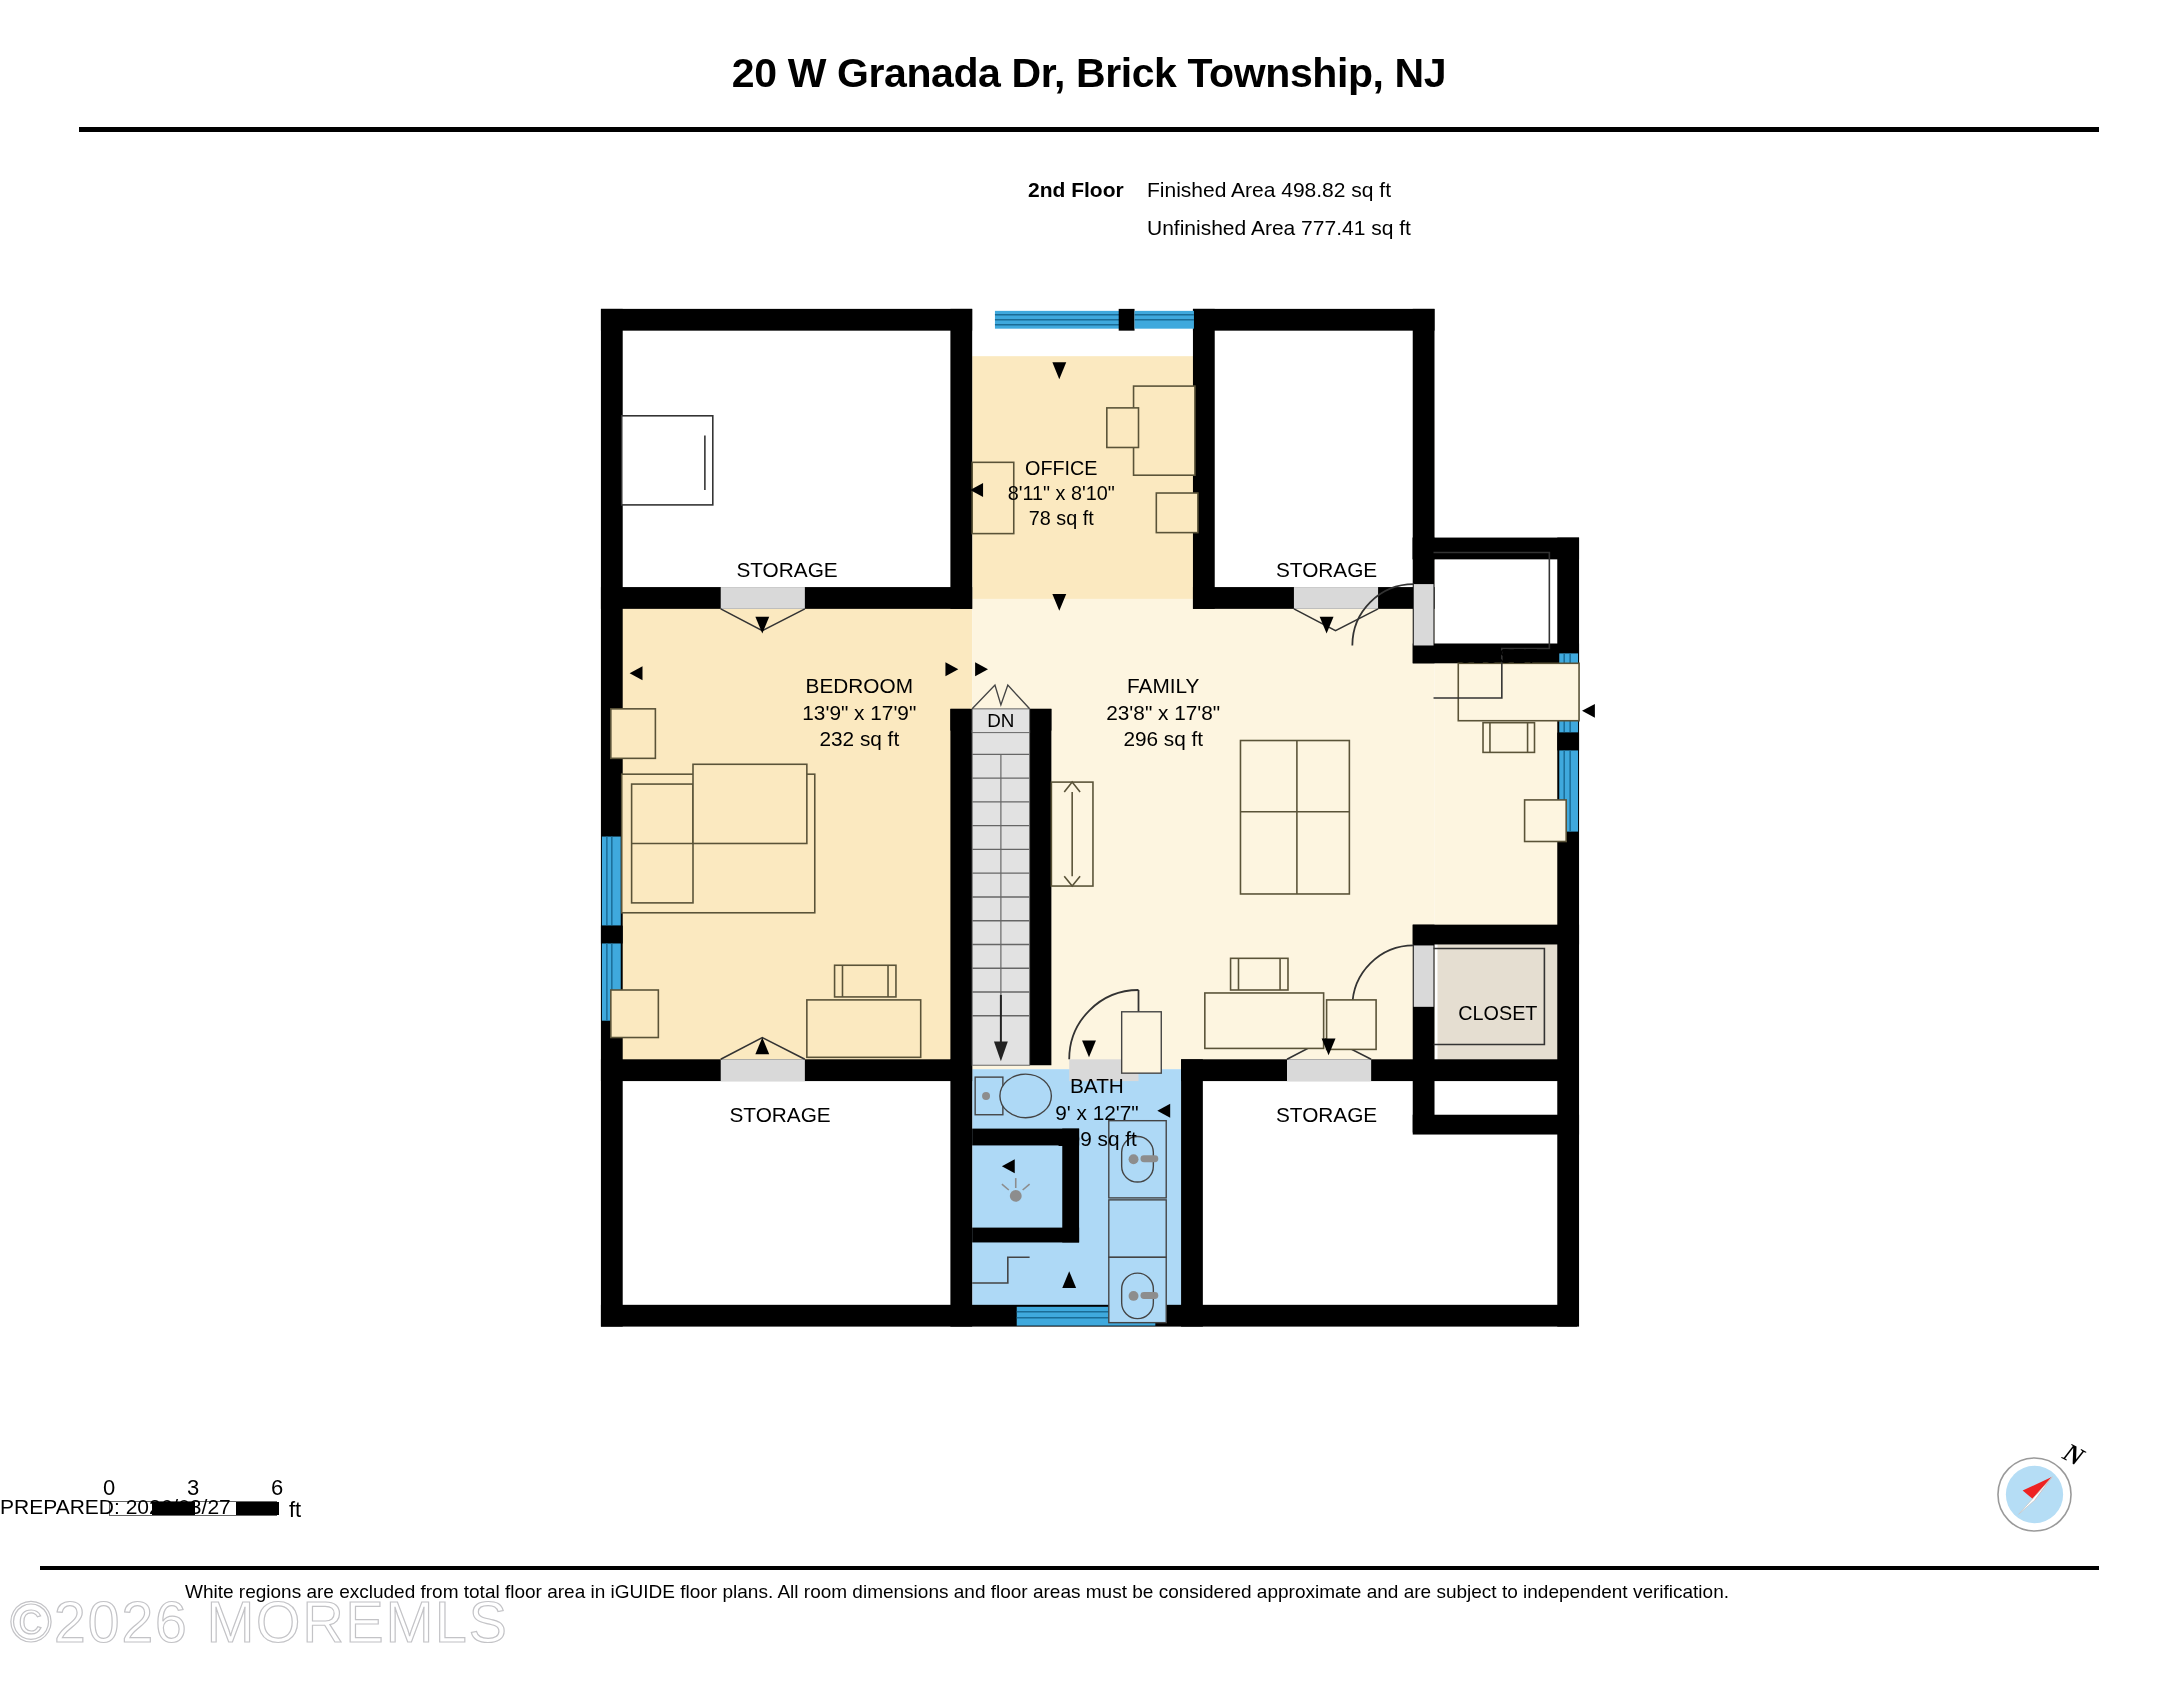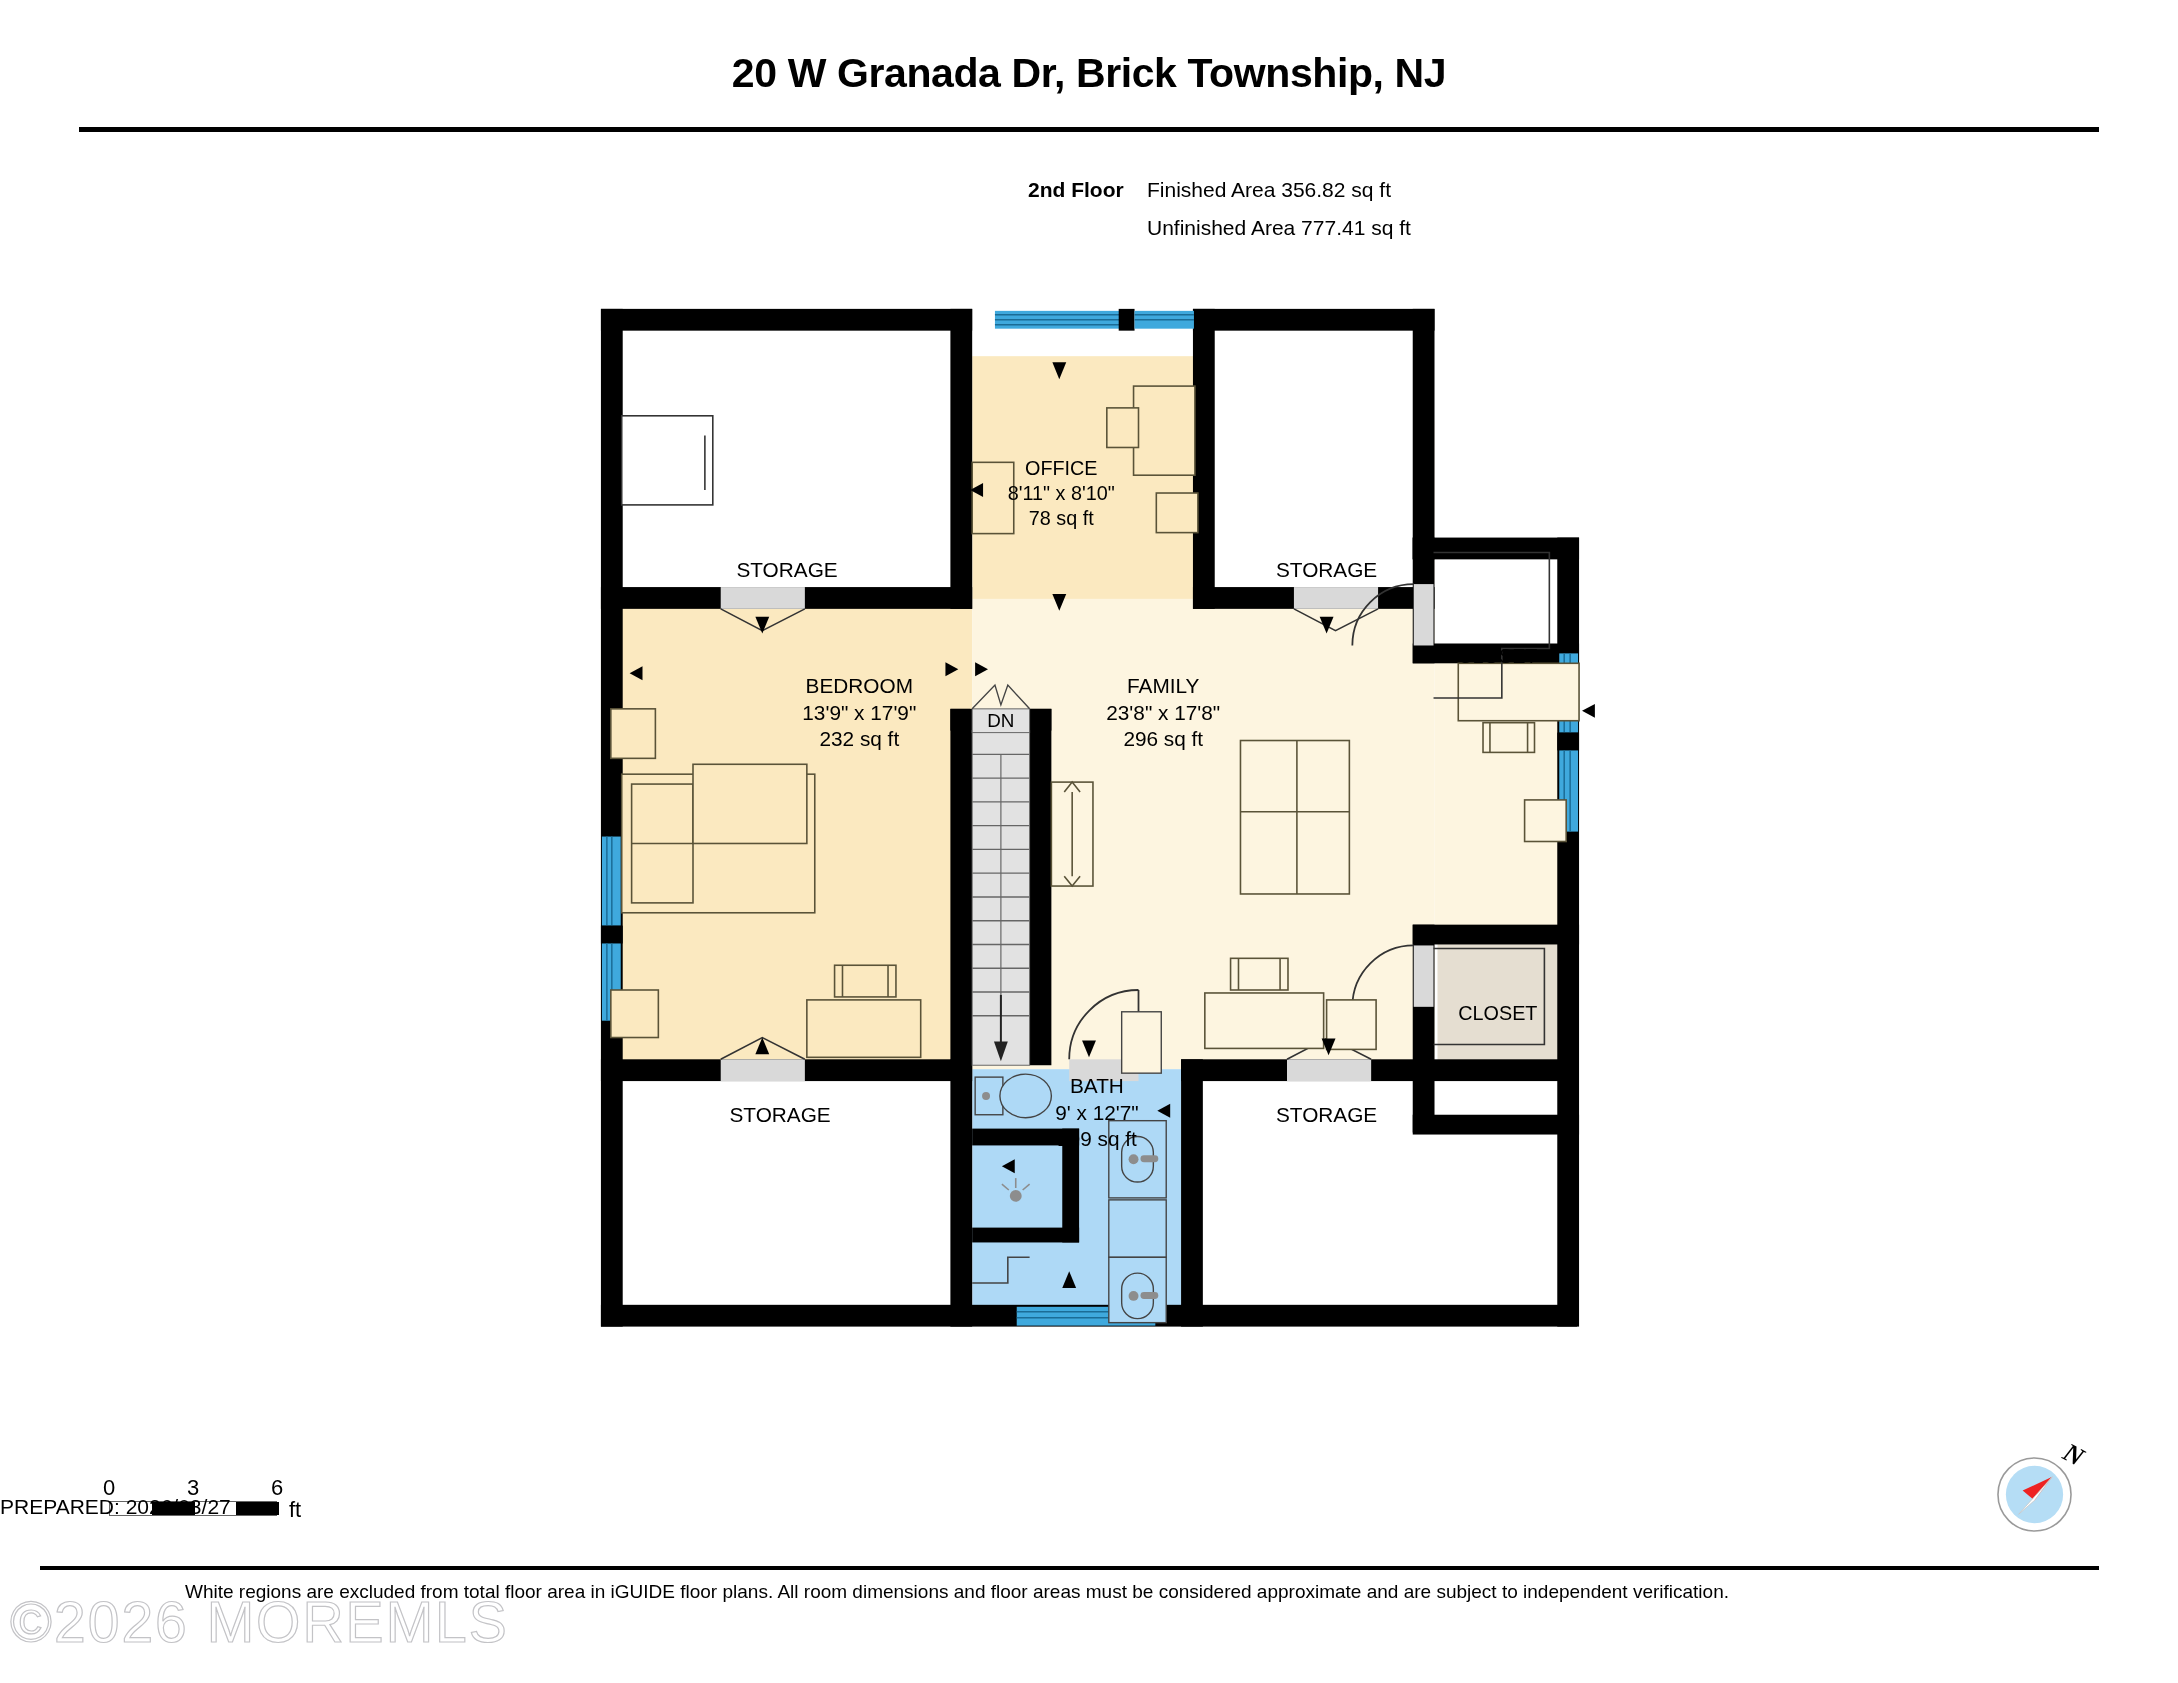--- a/index.html
+++ b/index.html
@@ -49,21 +49,21 @@
   .nosel{user-select:none;}
 </style>
 </head>
 <body>
 
 <div id="page-title" class="nosel">20 W Granada Dr, Brick Township, NJ</div>
 <div id="title-rule"></div>
 
 <div id="floor-info" class="nosel">
   <div>
-    <span class="fl">2nd Floor</span><span class="val">Finished Area 356.82 sq ft</span>
+    <span class="fl">2nd Floor</span><span class="val">Finished Area 498.82 sq ft</span>
   </div>
   <div>
     <span class="fl"></span><span class="val">Unfinished Area 777.41 sq ft</span>
   </div>
 </div>
 
 <div id="plan">
 <svg width="2178" height="1683" viewBox="0 0 2200 1700" xmlns="http://www.w3.org/2000/svg">
 
   <rect x="607" y="605" width="375" height="500" fill="#fbe9c0"></rect>

